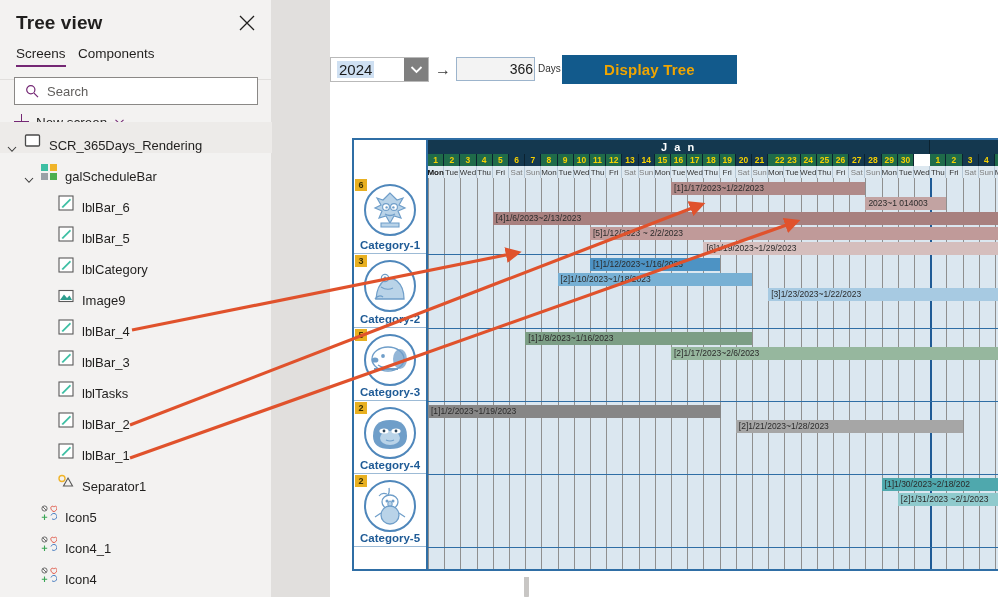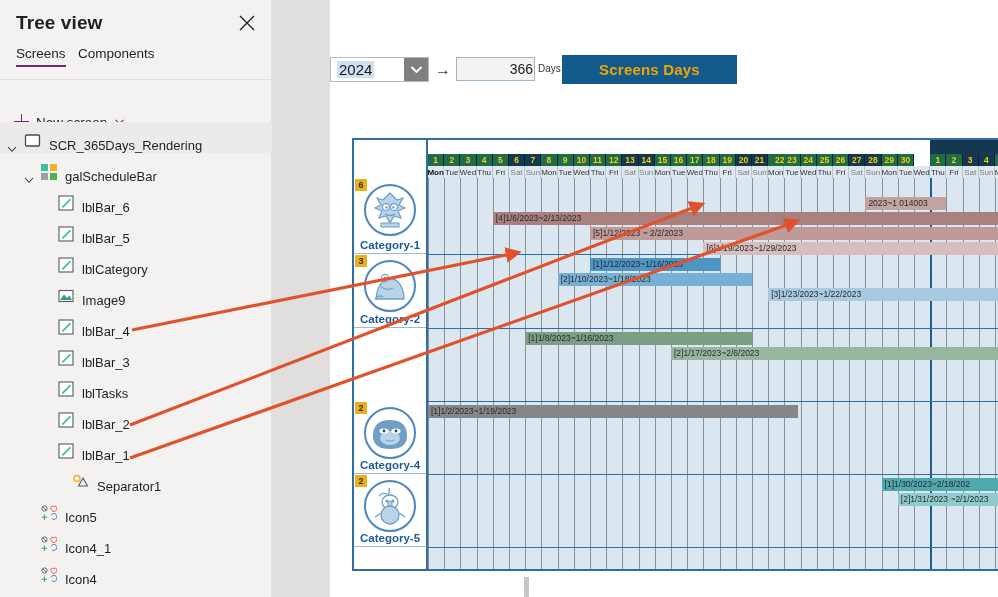--- a/index.html
+++ b/index.html
@@ -242,20 +242,29 @@
   <div id="tree-header">
     <div id="tree-title">Tree view</div>
     <div id="tree-close">
       <svg width="18" height="18" viewBox="0 0 18 18">
         <path d="M2 2 L16 16 M16 2 L2 16" stroke="#201f1e" stroke-width="1.3" fill="none"></path>
       </svg>
     </div>
   </div>
   <div id="tab-divider"></div>
 
+  <div id="search-box">
+    <span id="search-icon">
+      <svg width="14" height="14" viewBox="0 0 14 14">
+        <circle cx="5.8" cy="5.8" r="4.1" stroke="#742774" stroke-width="1.2" fill="none"></circle>
+        <path d="M9 9.1 L13 13.2" stroke="#742774" stroke-width="1.2" fill="none"></path>
+      </svg>
+    </span>
+    <span id="search-placeholder">Search</span>
+  </div>
 
   <div id="new-screen">
     <span id="plus-icon"></span>
     <span id="new-screen-label">New screen</span>
     <span id="new-screen-chev">
       <svg width="11" height="11" viewBox="0 0 11 11">
         <path d="M1.5 3.8 L5.5 7.6 L9.5 3.8" stroke="#742774" stroke-width="1.1" fill="none"></path>
       </svg>
     </span>
   </div>
@@ -369,21 +378,21 @@
       <div class="tree-row" style="top: 432px;">
         <span style="display: inline-block; flex: 0 0 auto; width: 40px;"></span>
         <span class="chev"></span>
         <span style="display: inline-block; flex: 0 0 auto; width: 6px;"></span>
         <span class="tile-icon"><svg width="16" height="16" viewBox="0 0 16 16">
             <rect x="1" y="1" width="14" height="14" fill="#fff" stroke="#5a5a5a" stroke-width="1.1"></rect>
             <path d="M3.5 12 L12 3.5 L13 5 L5 13 z" fill="#3dbfa3"></path>
           </svg></span>
         <span class="tree-label" style="margin-left: 8px;">lblBar_1</span>
       </div>
-      <div class="tree-row" style="top: 463px; margin-left: 15px;">
+      <div class="tree-row" style="top: 463px;">
         <span style="display: inline-block; flex: 0 0 auto; width: 40px;"></span>
         <span class="chev"></span>
         <span style="display: inline-block; flex: 0 0 auto; width: 6px;"></span>
         <span class="tile-icon"><svg width="16" height="16" viewBox="0 0 16 16">
             <circle cx="4" cy="4.5" r="3" fill="none" stroke="#f0b429" stroke-width="1.4"></circle>
             <path d="M10 4 L14.5 12 L5.5 12 z" fill="none" stroke="#5a5a5a" stroke-width="1.1"></path>
           </svg></span>
         <span class="tree-label" style="margin-left: 8px;">Separator1</span>
       </div>
       <div class="tree-row" style="top: 494px;">
@@ -442,21 +451,21 @@
           <path d="M1.5 2 L6.5 7 L11.5 2" stroke="#ffffff" stroke-width="1.8" fill="none"></path>
         </svg>
       </span>
     </div>
     <div id="arrow-to">→</div>
     <div id="days-input">
       <span id="days-value">366</span>
     </div>
     <div id="days-label">Days</div>
     <div id="display-days-btn">
-      <span>Screens Days</span>
+      <span>Display Tree</span>
     </div>
   </div>
 
   <div id="gantt">
     <div id="gantt-inner">
       <div id="side-col">
           <div class="cat-cell" style="top: 38px; height: 76px;">
             <div class="cat-badge">6</div>
             <div class="cat-avatar">
               <svg width="46" height="46" viewBox="0 0 46 46">
@@ -477,20 +486,34 @@
               <svg width="46" height="46" viewBox="0 0 46 46">
                 <path d="M9 36 q1-14 9-19 q6-4 12 1 q7 6 7 18 z" fill="#b9d3e8" stroke="#6f9ec9" stroke-width="1.3"></path>
                 <circle cx="18" cy="15" r="3.6" fill="#fff" stroke="#6f9ec9" stroke-width="1.2"></circle>
                 <circle cx="18" cy="15" r="1.4" fill="#6f9ec9"></circle>
                 <path d="M8 36 q4-5 8-2" stroke="#6f9ec9" stroke-width="1.3" fill="none"></path>
                 <path d="M14 24 q6 4 12 1" stroke="#6f9ec9" stroke-width="1.1" fill="none"></path>
               </svg>
             </div>
             <div class="cat-name">Category-2</div>
           </div>
+          <div class="cat-cell" style="top: 188px; height: 73px;">
+            <div class="cat-badge">5</div>
+            <div class="cat-avatar">
+              <svg width="46" height="46" viewBox="0 0 46 46">
+                <ellipse cx="21" cy="22" rx="16" ry="12" fill="#fff" stroke="#6f9ec9" stroke-width="1.4"></ellipse>
+                <ellipse cx="33" cy="22" rx="7" ry="10" fill="#6f9ec9" opacity=".75"></ellipse>
+                <circle cx="16" cy="19" r="1.9" fill="#6f9ec9"></circle>
+                <ellipse cx="8" cy="23" rx="3.4" ry="2.6" fill="#6f9ec9"></ellipse>
+                <path d="M11 28 q5 4 11 1" stroke="#6f9ec9" stroke-width="1.3" fill="none"></path>
+                <path d="M7 32 h24" stroke="#6f9ec9" stroke-width="2"></path>
+              </svg>
+            </div>
+            <div class="cat-name">Category-3</div>
+          </div>
           <div class="cat-cell" style="top: 261px; height: 73px;">
             <div class="cat-badge">2</div>
             <div class="cat-avatar">
               <svg width="46" height="46" viewBox="0 0 46 46">
                 <path d="M6 26 q0-16 17-16 q17 0 17 16 q0 13 -17 13 q-17 0 -17-13 z" fill="#6f9ec9"></path>
                 <ellipse cx="23" cy="28" rx="10" ry="7" fill="#b9d3e8"></ellipse>
                 <ellipse cx="17" cy="21" rx="4.6" ry="2.6" fill="#fff"></ellipse>
                 <ellipse cx="29" cy="21" rx="4.6" ry="2.6" fill="#fff"></ellipse>
                 <circle cx="17" cy="21" r="1.4" fill="#2b4358"></circle>
                 <circle cx="29" cy="21" r="1.4" fill="#2b4358"></circle>
@@ -511,20 +534,21 @@
                 <ellipse cx="23" cy="21" rx="2.2" ry="3" fill="#b9d3e8" stroke="#6f9ec9" stroke-width="1"></ellipse>
                 <ellipse cx="23" cy="32" rx="9" ry="9" fill="#b9d3e8" stroke="#6f9ec9" stroke-width="1.3"></ellipse>
                 <path d="M14 30 l-6 4 M32 30 l6 4" stroke="#6f9ec9" stroke-width="1.2"></path>
               </svg>
             </div>
             <div class="cat-name">Category-5</div>
           </div>
         </div>
       <div id="grid-area">
         <div id="header-band">
+            <div class="month-cell" style="left: 0px; width: 502.2px;">J a n</div>
             <div class="month-cell" style="left: 502.2px; width: 194.4px;"></div>
             <div class="daynum wd" style="left: 0px; width: 16.2px;">1</div>
             <div class="dayname b" style="left: 0px; width: 16.2px;">Mon</div>
             <div class="daynum wd" style="left: 16.2px; width: 16.2px;">2</div>
             <div class="dayname" style="left: 16.2px; width: 16.2px;">Tue</div>
             <div class="daynum wd" style="left: 32.4px; width: 16.2px;">3</div>
             <div class="dayname" style="left: 32.4px; width: 16.2px;">Wed</div>
             <div class="daynum wd" style="left: 48.6px; width: 16.2px;">4</div>
             <div class="dayname" style="left: 48.6px; width: 16.2px;">Thu</div>
             <div class="daynum wd" style="left: 64.8px; width: 16.2px;">5</div>
@@ -624,20 +648,23 @@
             <div class="vline" style="left: 453.6px;"></div>
             <div class="vline" style="left: 469.8px;"></div>
             <div class="vline" style="left: 486px;"></div>
             <div class="vline" style="left: 502.2px;"></div>
             <div class="vline" style="left: 518.4px;"></div>
             <div class="vline" style="left: 534.6px;"></div>
             <div class="vline" style="left: 550.8px;"></div>
             <div class="vline" style="left: 567px;"></div>
             <div class="todayline" style="left: 502.2px;"></div>
             <div class="rowline" style="top: 76px;"></div>
+            <div class="bar" style="left: 243px; width: 194.4px; top: 4px; background: rgb(176, 138, 137);">
+              <span>[1]1/17/2023~1/22/2023</span>
+            </div>
             <div class="bar" style="left: 437.4px; width: 81px; top: 19px; background: rgb(194, 163, 162);">
               <span>2023~1 014003</span>
             </div>
             <div class="bar" style="left: 64.8px; width: 631.8px; top: 34px; background: rgb(168, 128, 127);">
               <span>[4]1/6/2023~2/13/2023</span>
             </div>
             <div class="bar" style="left: 162px; width: 534.6px; top: 49px; background: rgb(192, 154, 153);">
               <span>[5]1/12/2023 ~ 2/2/2023</span>
             </div>
             <div class="bar" style="left: 275.4px; width: 421.2px; top: 64px; background: rgb(213, 190, 189);">
@@ -654,22 +681,25 @@
               <span>[3]1/23/2023~1/22/2023</span>
             </div>
             <div class="rowline" style="top: 223px;"></div>
             <div class="bar" style="left: 97.2px; width: 226.8px; top: 154px; background: rgb(124, 158, 133);">
               <span>[1]1/8/2023~1/16/2023</span>
             </div>
             <div class="bar" style="left: 243px; width: 453.6px; top: 169px; background: rgb(150, 183, 158);">
               <span>[2]1/17/2023~2/6/2023</span>
             </div>
             <div class="rowline" style="top: 296px;"></div>
-            <div class="bar" style="left: 0px; width: 370px; top: 227px; background: rgb(134, 134, 134);">
+            <div class="bar" style="left: 0px; width: 293px; top: 227px; background: rgb(134, 134, 134);">
               <span>[1]1/2/2023~1/19/2023</span>
+            </div>
+            <div class="bar" style="left: 307.8px; width: 226.8px; top: 242px; background: rgb(166, 166, 166);">
+              <span>[2]1/21/2023~1/28/2023</span>
             </div>
             <div class="rowline" style="top: 369px;"></div>
             <div class="bar" style="left: 453.6px; width: 243px; top: 300px; background: rgb(79, 168, 173);">
               <span>[1]1/30/2023~2/18/202</span>
             </div>
             <div class="bar" style="left: 469.8px; width: 162px; top: 315px; background: rgb(143, 202, 205);">
               <span>[2]1/31/2023 ~2/1/2023</span>
             </div>
           </div>
       </div>

